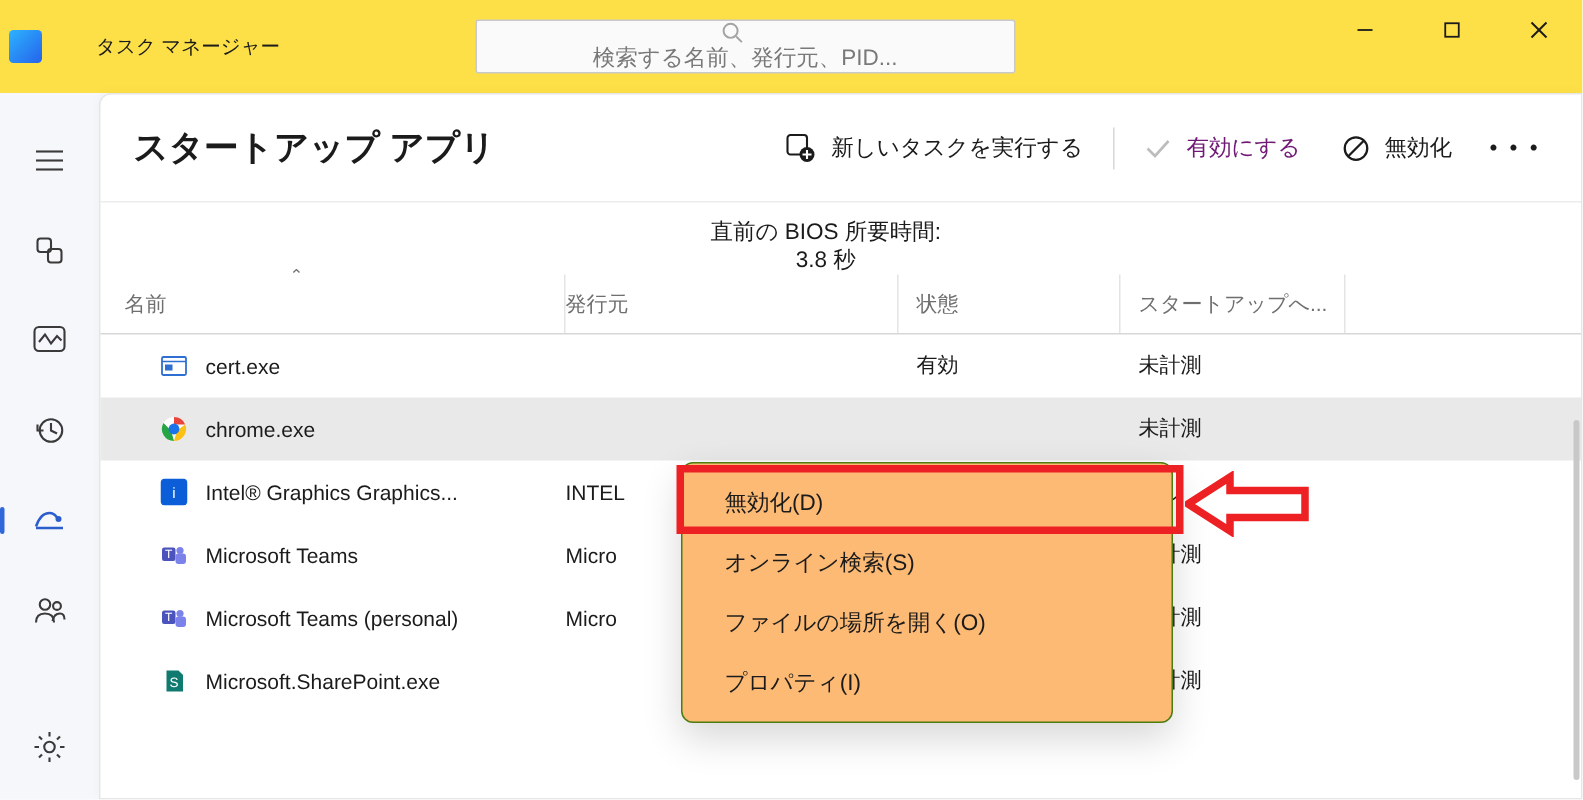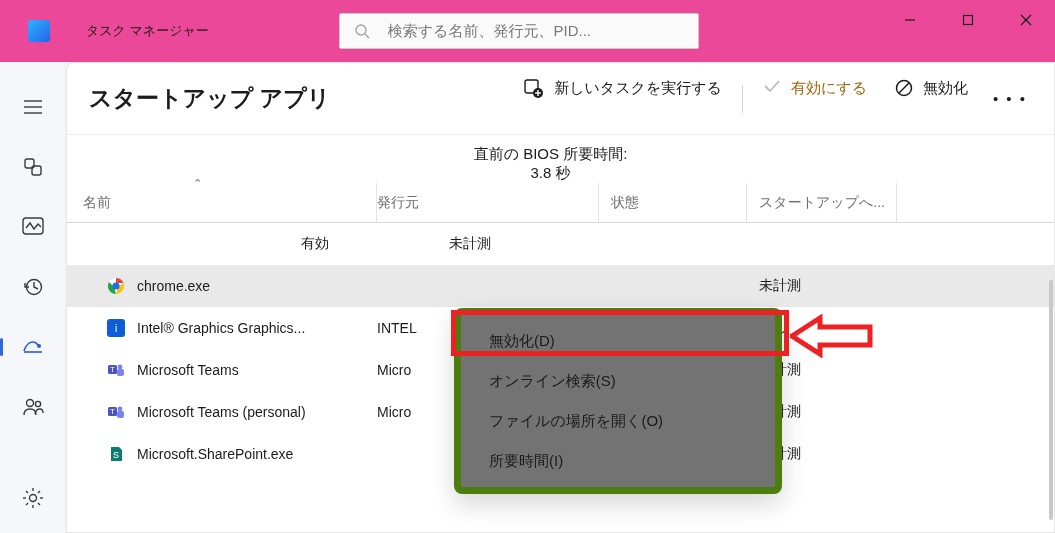--- a/index.html
+++ b/index.html
@@ -11,22 +11,22 @@
     width: 1055px;
     height: 533px;
     overflow: hidden;
     position: relative;
   }
   
   .titlebar {
     height: 62px;
     display: flex;
     align-items: center;
-    padding-left: 28px;
-    background: #ec4899;
+    padding-left: 6px;
+    background: #fde047;
   }
   .app-icon {
     width: 22px; height: 22px;
     background: linear-gradient(135deg, #2db3ff 0%, #2563eb 100%);
     border-radius: 3px;
     margin-right: 36px;
   }
   .app-title { font-size: 13px; }
   .search-box-wrap {
     flex: 0 0 auto;
@@ -35,20 +35,21 @@
   }
   .search-box {
     width: 360px; height: 36px;
     border: 1px solid #c9c9c9;
     border-radius: 2px;
     background: #fafafa;
     display: flex;
     align-items: center;
     padding: 0 14px;
     color: #797979;
+    flex-direction: column;
   }
   .search-box svg { margin-right: 18px; opacity: .6; }
   .search-ph { font-size: 15px; }
   .win-controls {
     position: absolute;
     right: 0; top: 0;
     display: flex;
   }
   .win-btn {
     width: 58px; height: 40px;
@@ -97,26 +98,26 @@
   .page-header {
     height: 72px;
     display: flex;
     align-items: center;
     padding: 0 24px 0 22px;
     border-bottom: 1px solid #ececec;
   }
   .page-title { font-size: 23px; font-weight: 600; }
   .ph-spacer { flex: 1; }
   .hdr-btn {
-    display: flex; gap: 10px;
+    display: flex; align-items: center; gap: 10px;
     height: 40px; padding: 0 14px;
     font-size: 15px;
     border-radius: 4px;
   }
-  .hdr-btn.disabled { color: #a16207; }
+  .hdr-btn.disabled { color: #701a75; }
   .hdr-sep {
     width: 1px; height: 28px;
     background: #d8d8d8;
     margin: 0 6px;
   }
   .hdr-more {
     width: 40px; height: 40px;
     display: flex; align-items: center; justify-content: center;
     margin-left: 8px;
     font-size: 15px;
@@ -173,22 +174,22 @@
     right: 2px; top: 280px;
     width: 4px; height: 240px;
     background: #c8c8c8;
     border-radius: 3px;
   }
   
   .ctx-menu {
     position: absolute;
     left: 454px; top: 308px;
     width: 328px;
-    background: #737373;
-    border: 7px solid #4d7c0f;
+    background: #fdba74;
+    border: 1px solid #4d7c0f;
     border-radius: 8px;
     box-shadow: 0 10px 26px rgba(0,0,0,0.16);
     padding: 6px 0;
     z-index: 20;
   }
   .ctx-item {
     height: 40px;
     display: flex;
     align-items: center;
     padding: 0 28px;
@@ -352,20 +353,30 @@
     <div class="col-status">
         <span>状態</span>
       </div>
     <div class="col-impact">
         <span>スタートアップへ...</span>
       </div>
   </div>
 
   <div class="tbody" id="tbody">
       <div class="row">
+        <div class="cell col-name">
+          <span class="row-icon">
+            <svg width="18" height="18">
+              <rect x="1" y="3" width="16" height="12" rx="1" fill="#fff" stroke="#2f6fd1" stroke-width="1.2"></rect>
+              <line x1="1" y1="6" x2="17" y2="6" stroke="#2f6fd1"></line>
+              <rect x="3" y="8" width="5" height="4" fill="#2f6fd1"></rect>
+            </svg>
+          </span>
+          <span>cert.exe</span>
+        </div>
         <div class="cell col-pub"></div>
         <div class="cell col-status">有効</div>
         <div class="cell col-impact">未計測</div>
       </div>
       <div class="row selected">
         <div class="cell col-name">
           <span class="row-icon">
             <svg width="18" height="18">
               <circle cx="9" cy="9" r="8" fill="#fff"></circle>
               <path d="M9 1 A8 8 0 0 1 16.5 6 L9 6 Z" fill="#e8453c"></path>
@@ -443,19 +454,19 @@
       </div>
     </div>
 </div>
 
 <div class="scrollbar"></div>
 
 <div class="ctx-menu" id="ctx-menu">
     <div class="ctx-item">無効化(D)</div>
     <div class="ctx-item">オンライン検索(S)</div>
     <div class="ctx-item">ファイルの場所を開く(O)</div>
-    <div class="ctx-item">所要時間(I)</div>
+    <div class="ctx-item">プロパティ(I)</div>
   </div>
 
 <div class="anno-box"></div>
 <svg class="anno-arrow" width="84" height="44">
   <polygon points="2,22 30,4 30,13 80,13 80,31 30,31 30,40" fill="none" stroke="#ed2024" stroke-width="5" stroke-linejoin="miter"></polygon>
 </svg>
 
 </body></html>

